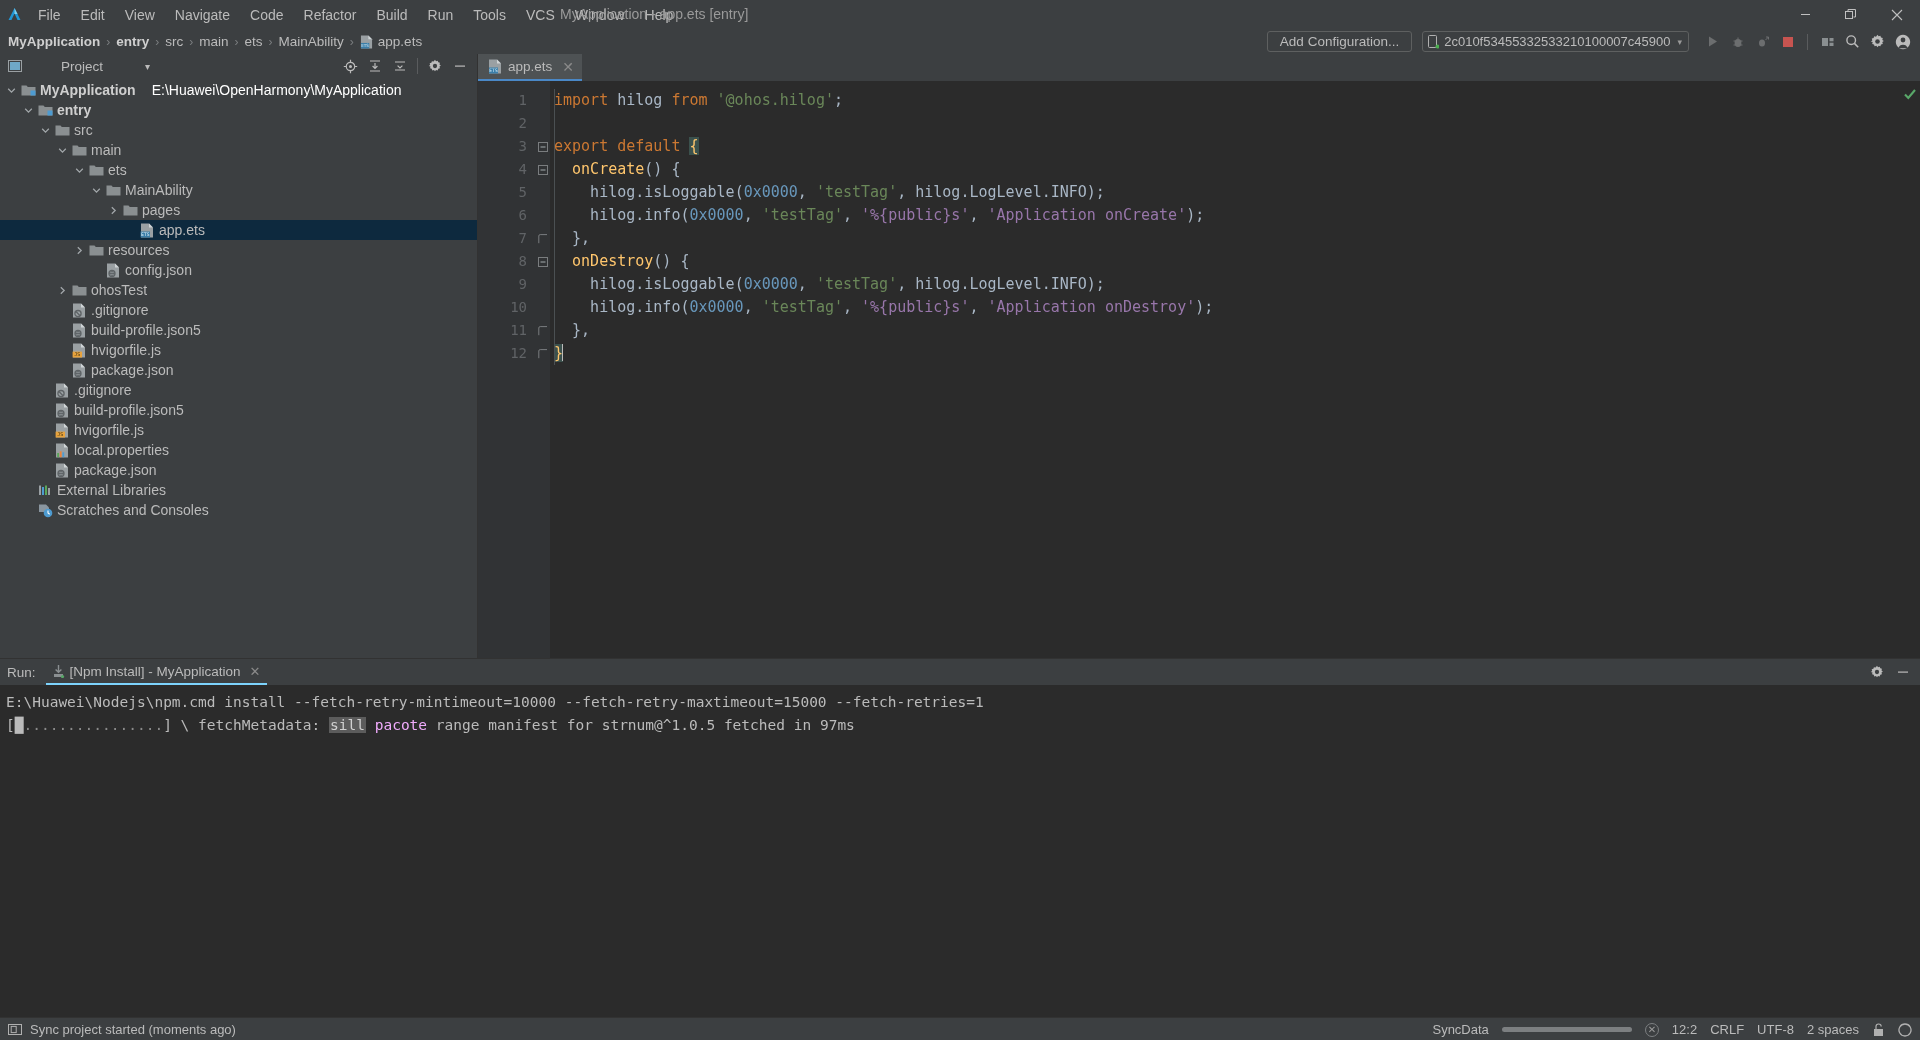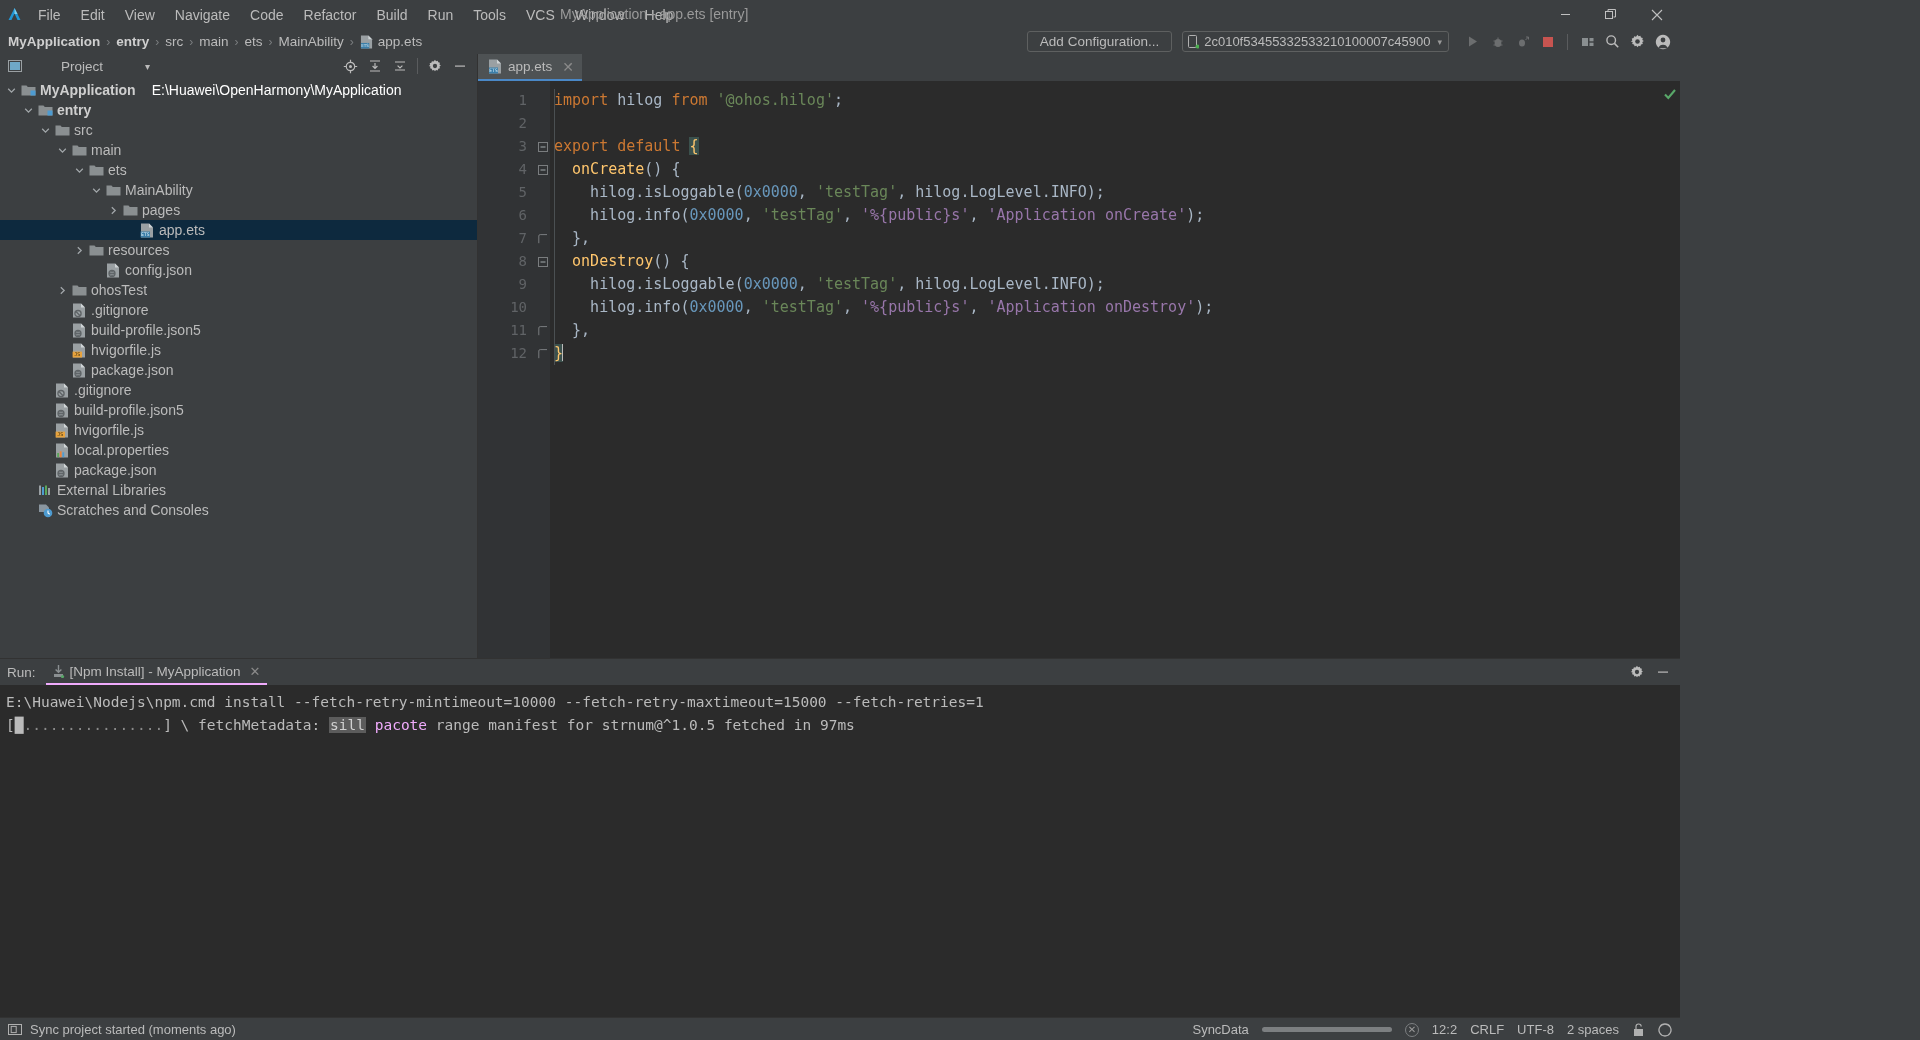--- a/index.html
+++ b/index.html
@@ -4,21 +4,21 @@
 <style>
   * { box-sizing: border-box; margin:0; padding:0; }
   html,body { width:1920px; height:1040px; overflow:hidden; }
   body {
     background:#3c3f41;
     color:#bbbbbb;
     font-family:"Liberation Sans", sans-serif;
     font-size:14px;
     -webkit-font-smoothing:antialiased;
   }
-  .app { width:1680px; height:1040px; display:flex; flex-direction:column; background:#3c3f41; }
+  .app { width:1920px; height:1040px; display:flex; flex-direction:column; background:#3c3f41; }
 
   
   .titlebar { height:29px; background:#3c3f41; display:flex; align-items:center; flex:0 0 29px; position:relative;}
   .logo { width:28px; height:29px; display:flex; align-items:center; justify-content:center; }
   .menubar { display:flex; align-items:center; gap:0px; }
   .menu-item { padding:3px 10px; font-size:14px; color:#bbbbbb; line-height:16px; white-space:nowrap;}
   .win-title { position:absolute; left:560px; top:6px; color:#9a9a9a; font-size:14px; white-space:nowrap;}
   .win-ctrls { position:absolute; right:0; top:0; height:29px; display:flex; align-items:center; }
   .win-btn { width:46px; height:29px; display:flex; align-items:center; justify-content:center; color:#c0c0c0;}
 
@@ -79,21 +79,21 @@
   .caret { display:inline-block; width:1px; height:17px; background:#bbbbbb; vertical-align:-3px; margin-left:-1px;}
   .editor-right { width:18px; flex:0 0 18px; background:#2b2b2b; position:relative;}
   .ok-check { position:absolute; right:3px; top:6px; }
   .edit-indent { position:absolute; top:8px; width:1px; background:#4b5052; }
 
   
   .runpanel { flex:0 0 auto; background:#3c3f41; display:flex; flex-direction:column; border-top:1px solid #323232;}
   .run-head { height:26px; display:flex; align-items:center; position:relative; padding-left:7px; }
   .run-label { font-size:13.5px; color:#bbbbbb; margin-right:10px;}
   .run-tab { height:26px; display:flex; align-items:center; gap:5px; padding:0 6px; font-size:13.5px; color:#bbbbbb;
-             border-bottom:2px solid #f0abfc;}
+             border-bottom:2px solid #7dd3fc;}
   .run-tab .close-x { color:#8a8a8a; font-size:13px; margin-left:4px;}
   .run-head-icons { position:absolute; right:6px; top:0; height:26px; display:flex; align-items:center; gap:4px;}
   .console { background:#2b2b2b; height:332px; padding:6px 0 0 6px; font-family:"DejaVu Sans Mono", monospace;
              font-size:14.5px; color:#bbbbbb; overflow:hidden;}
   .console .row { height:23px; line-height:23px; white-space:pre;}
   .sill { background:#5c5c5c; color:#d0d0d0; padding:0 1px;}
   .pacote { color:#f0abfc; }
   .dots { color:#8a8a8a; }
   .blk { background:#bbbbbb; color:#bbbbbb; }
 

